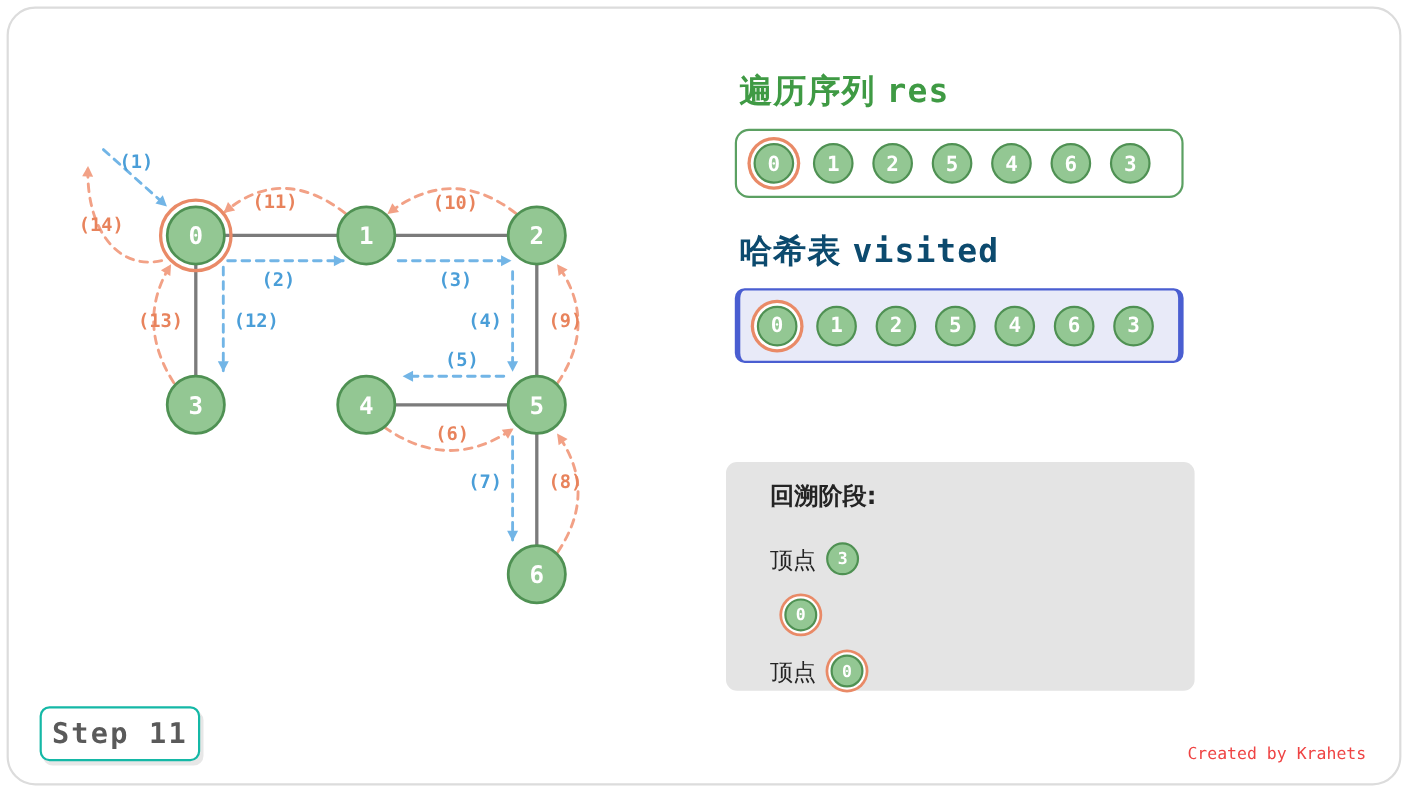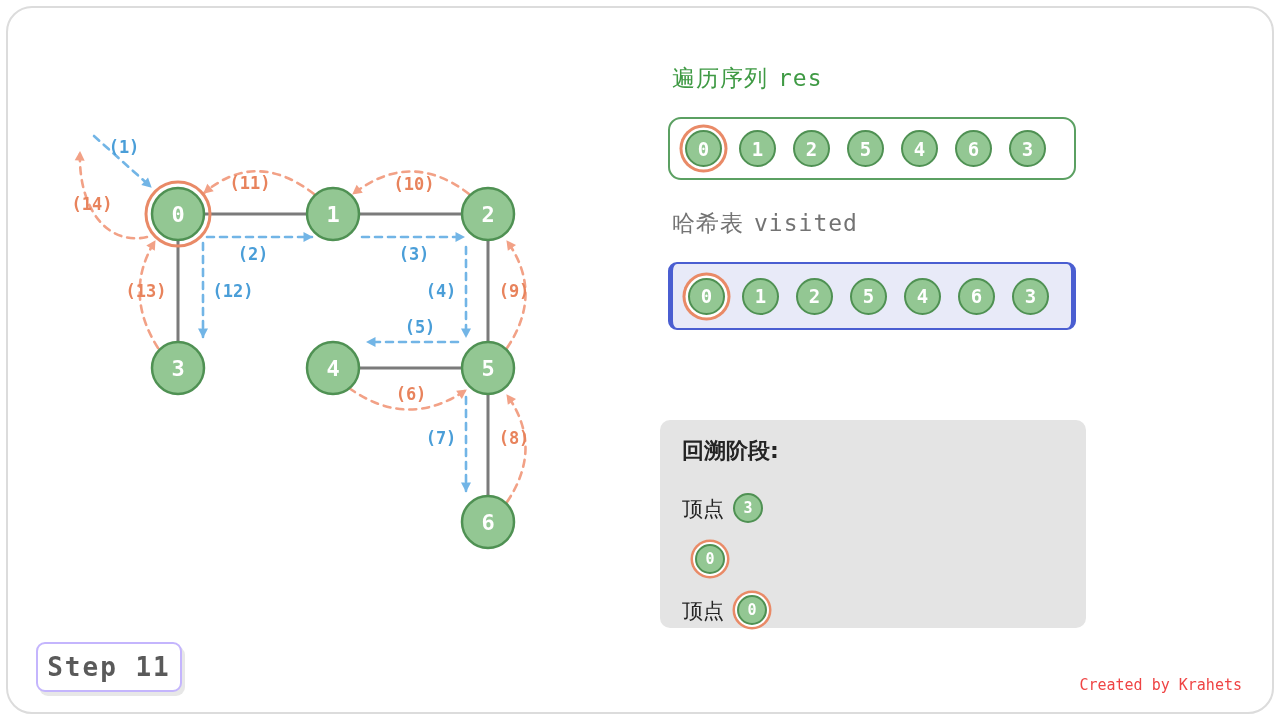--- a/index.html
+++ b/index.html
@@ -20,42 +20,42 @@
   .dash-b{stroke:#72b5e6}
   .dash-o{stroke:#f2a186}
   .nodec{fill:#93c793;stroke:#4f9153;stroke-width:2.5}
   .ringc{fill:none;stroke:#e98a67;stroke-width:3}
   .ntxt{fill:#ffffff;font-family:"DejaVu Sans Mono","Liberation Mono",monospace;font-size:22px;font-weight:bold;text-anchor:middle}
   .albl{font-family:"DejaVu Sans Mono","Liberation Mono",monospace;font-size:17px;font-weight:600;text-anchor:middle}
   .lb{fill:#4a9ed8}
   .lo{fill:#e8835c}
 
   
-  .sec-title{position:absolute;font-size:23px;font-weight:normal;letter-spacing:1px}
+  .sec-title{position:absolute;font-size:30px;font-weight:bold;letter-spacing:1px}
   .green-t{color:#3f9a44}
-  .blue-t{color:#737373}
+  .blue-t{color:#0c4a6e}
   .sec-title .code{margin-left:10px}
 
   .row-box{position:absolute;display:flex;align-items:center;gap:17px;padding:0 15px}
   .res-box{left:668px;top:117px;width:408px;height:63px;border:2px solid #5ba062;border-radius:13px;background:#ffffff}
   .vis-box{left:668px;top:262px;width:408px;height:68px;border:2.5px solid #4a5ed1;border-left-width:5px;border-right-width:5px;border-radius:9px;background:#e8eaf8}
   .nc{width:37px;height:37px;border-radius:50%;background:#93c793;border:2.5px solid #4f9153;color:#fff;
       display:flex;align-items:center;justify-content:center;
       font-family:"DejaVu Sans Mono","Liberation Mono",monospace;font-size:19px;font-weight:bold;flex:0 0 auto}
   .ring{box-shadow:0 0 0 2.5px #ffffff,0 0 0 5.5px #e98a67}
 
-  .info-box{position:absolute;left:660px;top:420px;width:426px;height:208px;background:#e4e4e4;border-radius:10px;padding:16px 22px;color:#242424}
+  .info-box{position:absolute;left:660px;top:420px;width:426px;height:208px;background:#e4e4e4;border-radius:10px;padding:16px 40px;color:#242424}
   .info-title{font-size:22px;font-weight:bold;margin-bottom:6px}
   .info-line{display:flex;align-items:flex-end;font-size:21px;font-weight:500;height:51px;white-space:nowrap}
   .mini{width:30px;height:30px;border-radius:50%;background:#93c793;border:2px solid #4f9153;color:#fff;
         display:inline-flex;align-items:center;justify-content:center;
         font-family:"DejaVu Sans Mono","Liberation Mono",monospace;font-size:15px;font-weight:bold;margin:0 9px;flex:0 0 auto}
   .ring-mini{box-shadow:0 0 0 2px #ffffff,0 0 0 4.5px #e98a67;margin:0 13px}
 
-  .step-box{position:absolute;left:36px;top:642px;width:146px;height:50px;background:#ffffff;border:2px solid #c4b5fd;border-radius:9px;
+  .step-box{position:absolute;left:36px;top:642px;width:146px;height:50px;background:#ffffff;border:2px solid #14b8a6;border-radius:9px;
             box-shadow:3px 4px 0 rgba(160,160,160,.25);
             display:flex;align-items:center;justify-content:center;
             font-family:"DejaVu Sans Mono","Liberation Mono",monospace;font-size:26px;font-weight:bold;color:#5a5a5a;letter-spacing:2px}
   .credit{position:absolute;right:38px;bottom:26px;font-family:"DejaVu Sans Mono","Liberation Mono",monospace;font-size:15px;color:#ef4444}
 </style>
 </head>
 <body>
 
 <div class="frame"></div>
 

